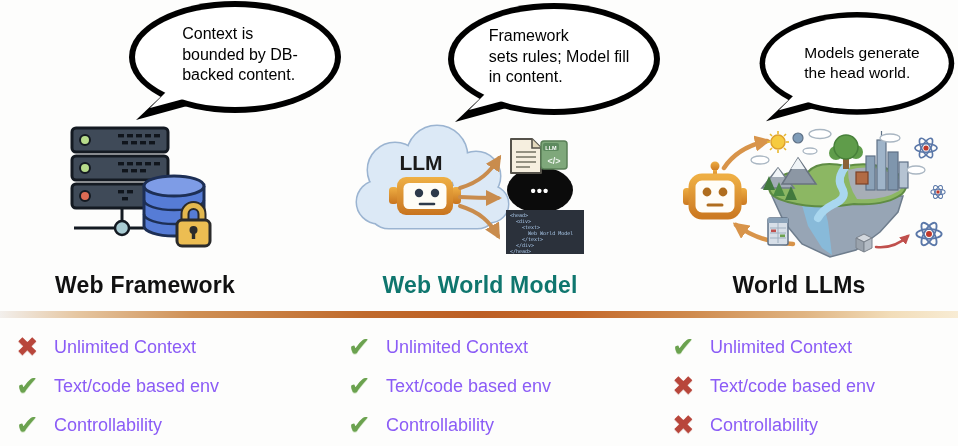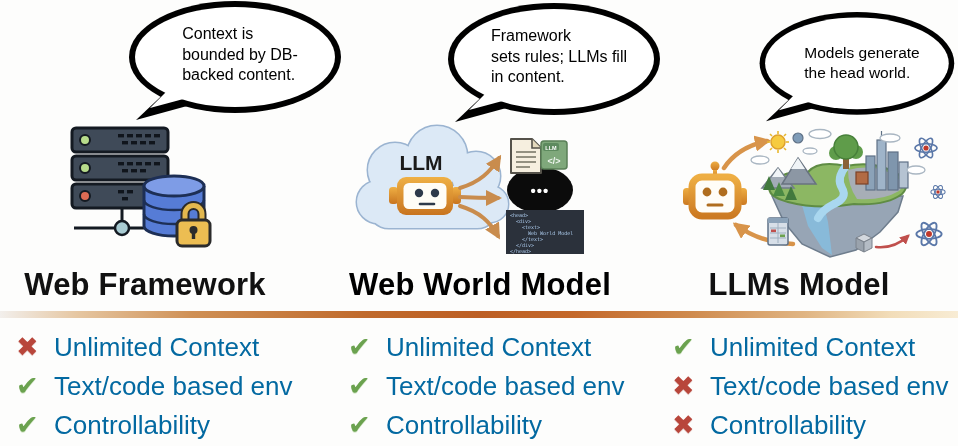--- a/index.html
+++ b/index.html
@@ -26,40 +26,40 @@
   .i3{left:650px;top:126px;width:300px;height:135px;}
   .codeblock{
     position:absolute;left:506px;top:210px;width:78px;height:44px;
     background:#2b313b;color:#a9c7e8;
     font-family:"DejaVu Sans Mono",monospace;font-size:5px;line-height:6px;
     white-space:pre;padding:2px 0 0 4px;box-sizing:border-box;
   }
   
   .title{
     position:absolute;top:270px;height:30px;line-height:30px;text-align:center;
-    font-size:31px;font-weight:700;color:#111;letter-spacing:0.2px;
+    font-size:23px;font-weight:700;color:#111;letter-spacing:0.2px;
   }
   .t1{left:0;width:290px;}
-  .t2{left:320px;width:320px;color:#000000;}
+  .t2{left:320px;width:320px;color:#0f766e;}
   .t3{left:640px;width:318px;}
   
   .divider{
     position:absolute;left:0;top:311px;width:958px;height:7px;
     background:linear-gradient(90deg,#f2efec 0%,#e6c7a2 8%,#cf9055 20%,#c06a2c 38%,
       #bd5f24 50%,#c4682a 60%,#cf8a4d 72%,#e0b583 84%,#f2ddb9 93%,#f8ecd4 100%);
   }
   
   .feat{position:absolute;display:flex;align-items:center;height:32px;}
   .fi{
     width:38px;text-align:left;font-size:27px;font-weight:700;line-height:32px;
     font-family:"DejaVu Sans","Liberation Sans",sans-serif;
   }
   .fi[data-state="yes"]{color:#6ba24f;text-shadow:0 1px 0 #d7e8cc;}
   .fi[data-state="no"]{color:#b8463b;text-shadow:0 1px 0 #e8cfcc;}
-  .fl{font-size:26px;color:#0369a1;}
+  .fl{font-size:18px;color:#8b5cf6;}
   .r1{top:331px;} .r2{top:370px;} .r3{top:409px;}
   .c1{left:16px;} .c2{left:348px;} .c3{left:672px;}
 </style>
 </head>
 <body>
 
 <div class="canvas">
 
   <div class="bubble b1">
     <svg viewBox="0 0 220 122">
@@ -74,21 +74,21 @@
   </div>
 
   <div class="bubble b2">
     <svg viewBox="0 0 220 122">
       <ellipse cx="111" cy="57" rx="106" ry="56" fill="#000"></ellipse>
       <polygon points="48,86 12,120 85,100" fill="#000"></polygon>
       <ellipse cx="111" cy="57" rx="100" ry="50" fill="#fff"></ellipse>
       <polygon points="54,80 26,108 78,94" fill="#fff"></polygon>
     </svg>
     <div class="bubble-text">Framework
-sets rules; LLMs fill
+sets rules; Model fill
 in content.</div>
   </div>
 
   <div class="bubble b3">
     <svg viewBox="0 0 220 122">
       <ellipse cx="111" cy="57" rx="106" ry="56" fill="#000"></ellipse>
       <polygon points="48,86 12,120 85,100" fill="#000"></polygon>
       <ellipse cx="111" cy="57" rx="100" ry="50" fill="#fff"></ellipse>
       <polygon points="54,80 26,108 78,94" fill="#fff"></polygon>
     </svg>
@@ -319,21 +319,21 @@
         <polygon points="206,112 214,108 222,112 214,116" fill="#d3d8de"></polygon>
         <polygon points="206,112 214,116 214,126 206,122" fill="#9aa3ad"></polygon>
         <polygon points="214,116 222,112 222,122 214,126" fill="#b4bcc5"></polygon>
       </g>
       <path d="M226,121 Q244,123 258,110" fill="none" stroke="#c0504d" stroke-width="2.5" stroke-linecap="round" marker-end="url(#ahr)"></path>
     </g>
   </svg>
 
   <div class="title t1">Web Framework</div>
   <div class="title t2">Web World Model</div>
-  <div class="title t3">LLMs Model</div>
+  <div class="title t3">World LLMs</div>
 
   <div class="divider"></div>
 
   <div class="feat c1 r1">
     <span class="fi" data-state="no">✖</span>
     <span class="fl">Unlimited Context</span>
   </div>
   <div class="feat c1 r2">
     <span class="fi" data-state="yes">✔</span>
     <span class="fl">Text/code based env</span>

